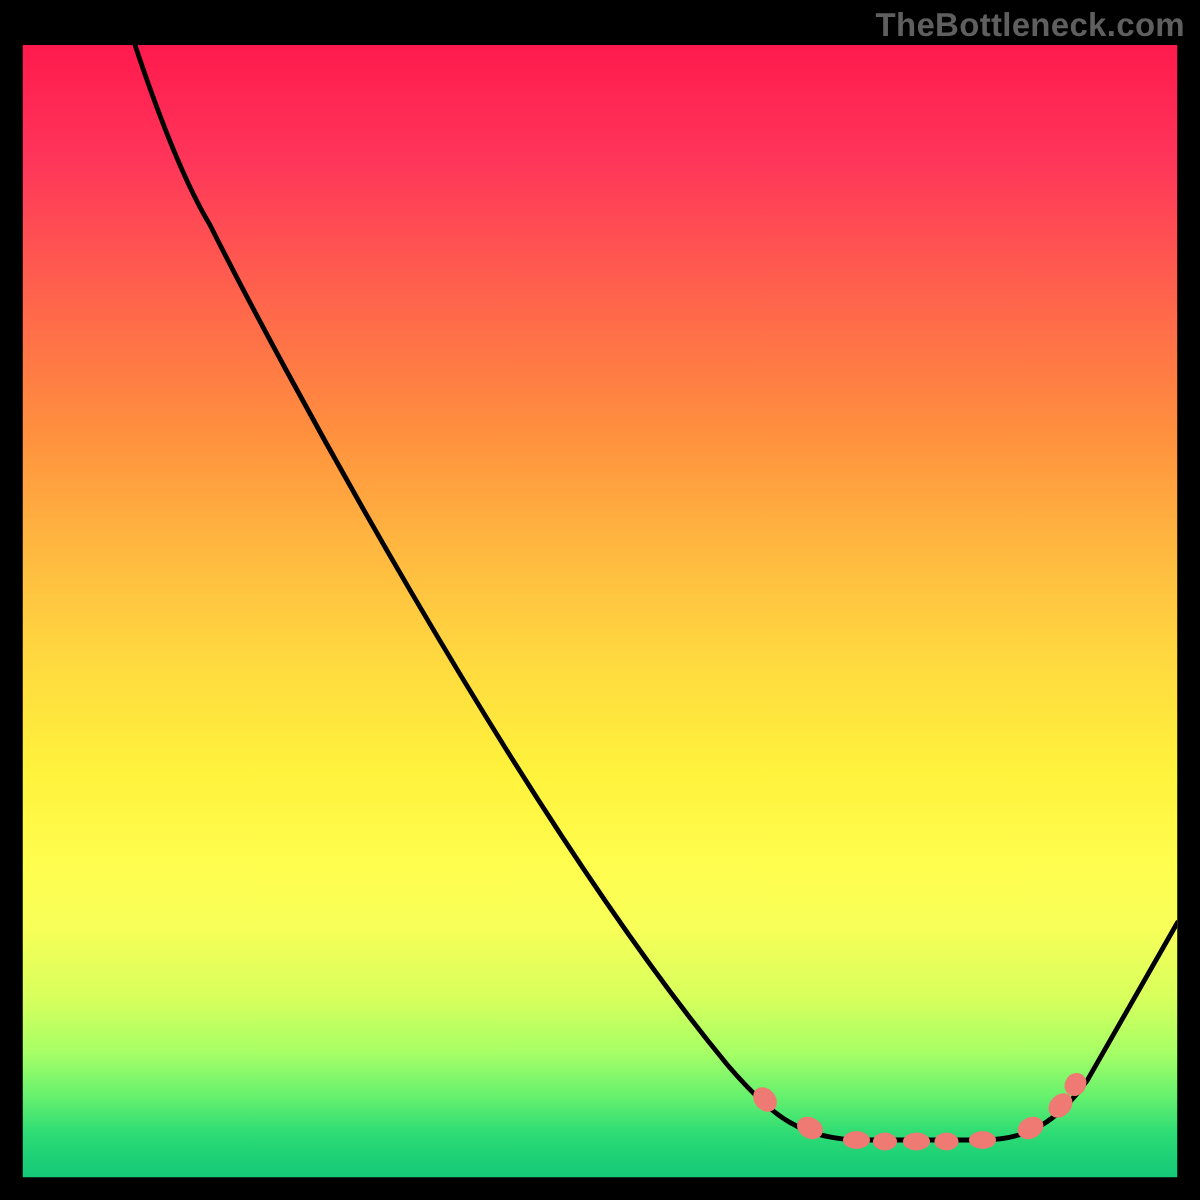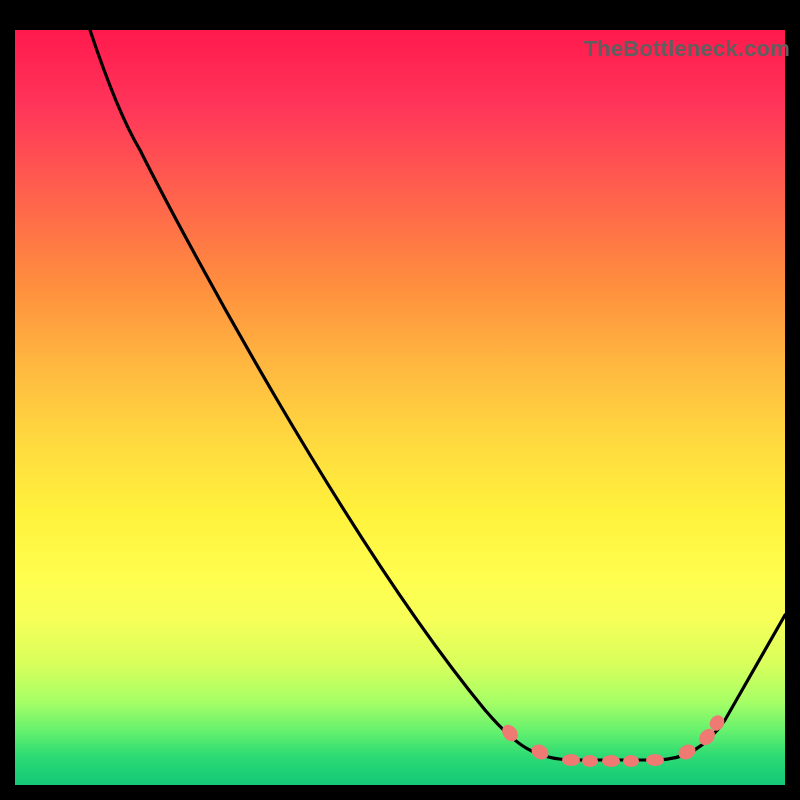--- a/index.html
+++ b/index.html
@@ -13,21 +13,20 @@
   .watermark {
     position: absolute;
     top: 4px;
     right: 10px;
     color: #5f5f5f;
     font-family: Arial, Helvetica, sans-serif;
     font-size: 22px;
     font-weight: 600;
     letter-spacing: 0.2px;
     z-index: 5;
-    margin-top: 32px;
   }
   .plot {
     position: absolute;
     left: 15px;
     top: 30px;
     width: 770px;
     height: 755px;
     overflow: hidden;
   }
   .gradient {

